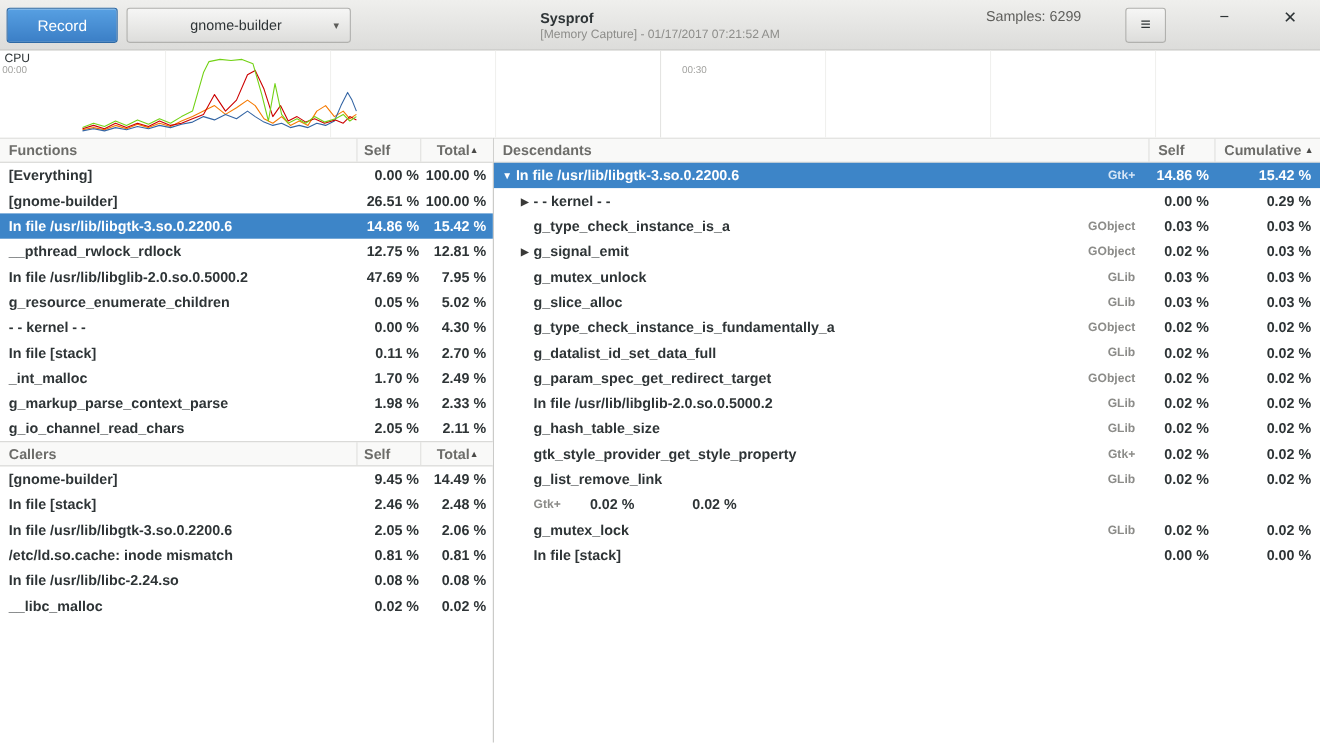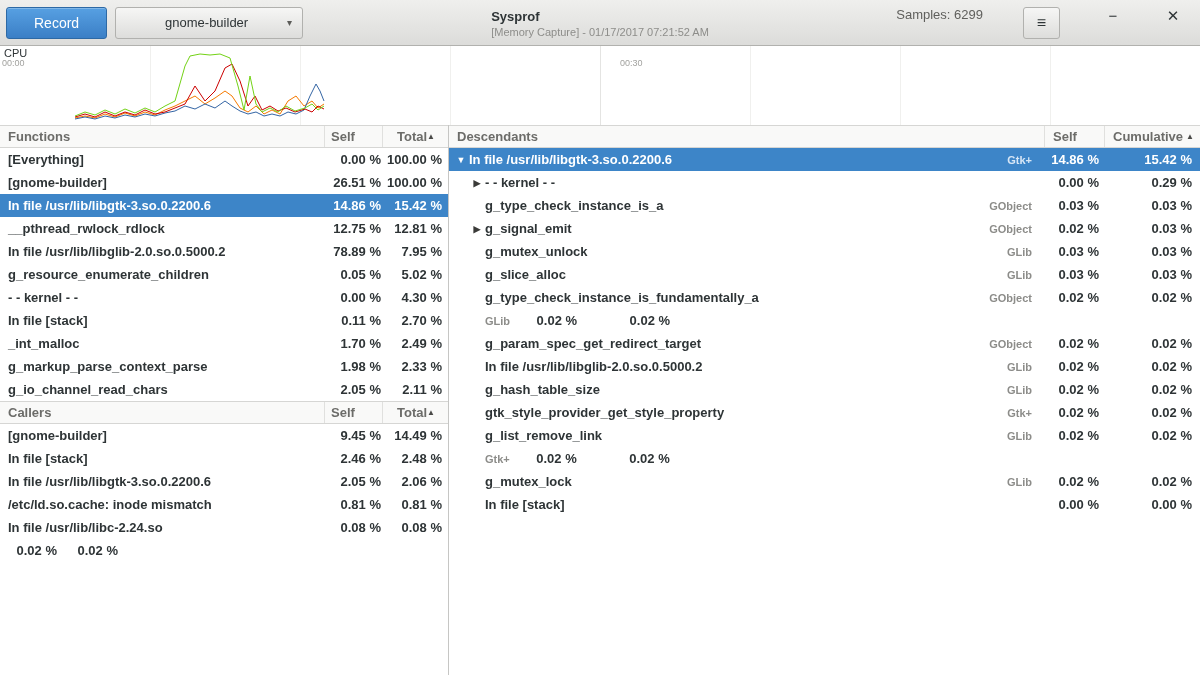--- a/index.html
+++ b/index.html
@@ -19,21 +19,21 @@
     display:flex; align-items:center; padding:0 6px;
   }
   .record-btn {
     height:32px; padding:0 27px; margin-right:8px;
     background:linear-gradient(#57a0e2,#3b7fc6);
     border:1px solid #2d69a5; border-radius:3px;
     color:#ffffff; font-size:14px; font-family:Liberation Sans, sans-serif;
     box-shadow:inset 0 1px 0 rgba(255,255,255,.25);
   }
   .proc-btn {
-    height:32px; width:188px; display:flex; align-items:center;
+    height:32px; width:204px; display:flex; align-items:center;
     background:linear-gradient(#f6f6f5,#dddddb);
     border:1px solid #b1b1ae; border-radius:3px;
     font-size:13px; color:#2e3436; font-family:inherit; padding:0 10px;
   }
   .proc-btn .lbl { flex:1; text-align:center; }
   .proc-btn .dd-arrow { color:#5c5c59; font-size:10px; }
   .titles {
     position:absolute; left:50%; top:50%; transform:translate(-50%,-50%);
     white-space:nowrap; pointer-events:none;
   }
@@ -167,21 +167,21 @@
             <span class="self">14.86 %</span>
             <span class="total">15.42 %</span>
           </div>
           <div class="row">
             <span class="name">__pthread_rwlock_rdlock</span>
             <span class="self">12.75 %</span>
             <span class="total">12.81 %</span>
           </div>
           <div class="row">
             <span class="name">In file /usr/lib/libglib-2.0.so.0.5000.2</span>
-            <span class="self">78.89 %</span>
+            <span class="self">47.69 %</span>
             <span class="total">7.95 %</span>
           </div>
           <div class="row">
             <span class="name">g_resource_enumerate_children</span>
             <span class="self">0.05 %</span>
             <span class="total">5.02 %</span>
           </div>
           <div class="row">
             <span class="name">- - kernel - -</span>
             <span class="self">0.00 %</span>
@@ -237,20 +237,21 @@
             <span class="name">/etc/ld.so.cache: inode mismatch</span>
             <span class="self">0.81 %</span>
             <span class="total">0.81 %</span>
           </div>
           <div class="row">
             <span class="name">In file /usr/lib/libc-2.24.so</span>
             <span class="self">0.08 %</span>
             <span class="total">0.08 %</span>
           </div>
           <div class="row">
+            <span class="name">__libc_malloc</span>
             <span class="self">0.02 %</span>
             <span class="total">0.02 %</span>
           </div>
         </div>
     </div>
 
     <div class="right-pane">
       <div class="thead">
         <div class="th-name">Descendants</div>
         <div class="th-self2">Self</div>
@@ -303,20 +304,21 @@
           </div>
           <div class="drow indent1">
             <span class="expander"></span>
             <span class="dname">g_type_check_instance_is_fundamentally_a</span>
             <span class="badge">GObject</span>
             <span class="dself">0.02 %</span>
             <span class="dcum">0.02 %</span>
           </div>
           <div class="drow indent1">
             <span class="expander"></span>
+            <span class="dname">g_datalist_id_set_data_full</span>
             <span class="badge">GLib</span>
             <span class="dself">0.02 %</span>
             <span class="dcum">0.02 %</span>
           </div>
           <div class="drow indent1">
             <span class="expander"></span>
             <span class="dname">g_param_spec_get_redirect_target</span>
             <span class="badge">GObject</span>
             <span class="dself">0.02 %</span>
             <span class="dcum">0.02 %</span>

